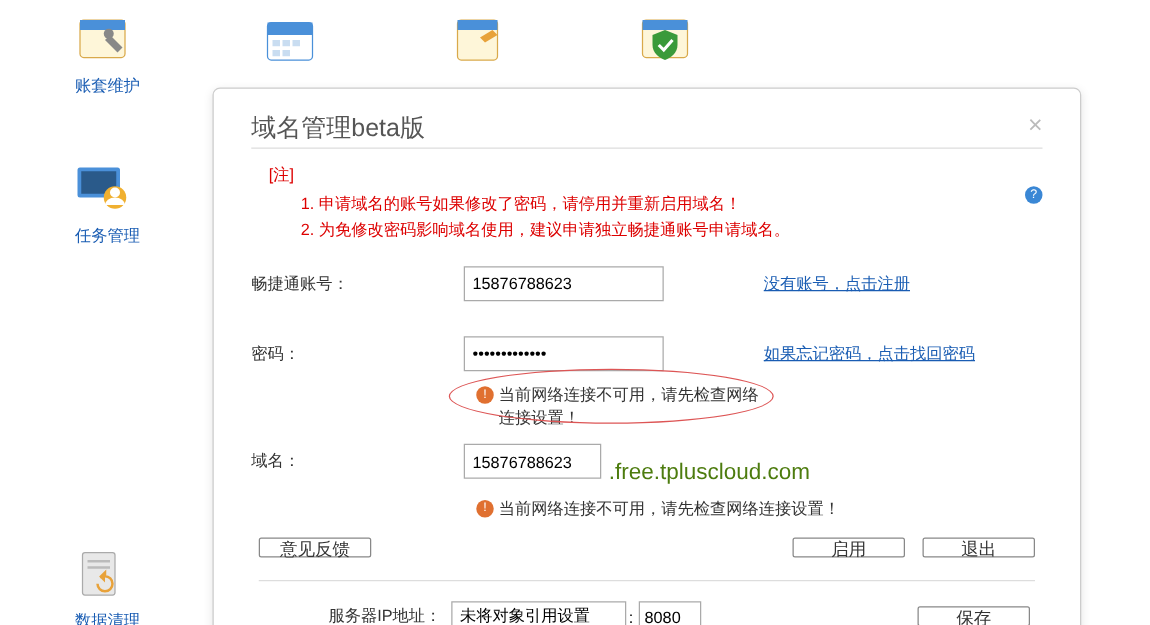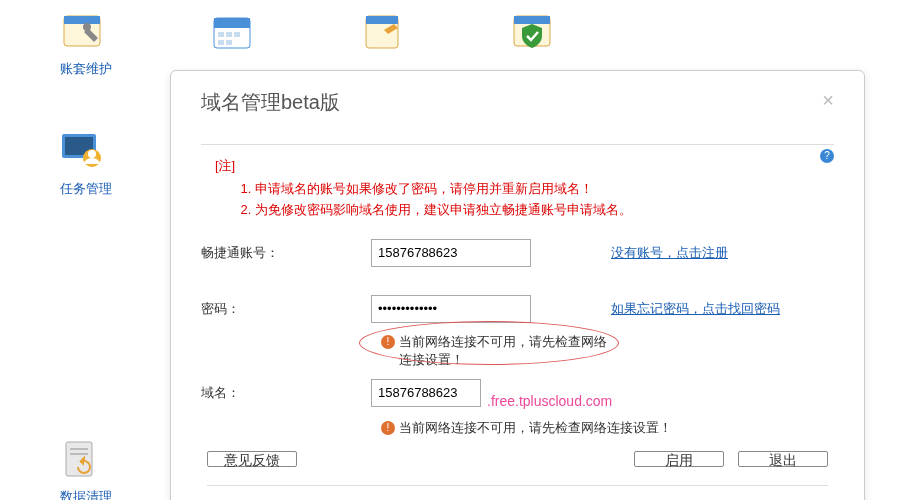--- a/index.html
+++ b/index.html
@@ -5,36 +5,36 @@
 * { box-sizing: border-box; margin: 0; padding: 0; }
 body { font-family: "Microsoft YaHei", Arial, sans-serif; font-size: 13px; background: #fff; width: 920px; height: 500px; overflow: hidden; position: relative; }
 
 .bg-icons { display: flex; gap: 90px; padding: 10px 60px; align-items: flex-start; }
 .bg-icon { display: flex; flex-direction: column; align-items: flex-start; gap: 6px; width: 60px; }
 .bg-icon .icon-box { width: 44px; height: 44px; }
 .sidebar-icons { position: absolute; left: 60px; top: 130px; display: flex; flex-direction: column; gap: 90px; }
 .bg-label { color: #1a5db3; font-size: 13px; }
 
 .dialog { position: absolute; left: 170px; top: 70px; width: 695px; background: #fff; border: 1px solid #ccc; border-radius: 6px; padding: 18px 30px 30px 30px; box-shadow: 0 2px 8px rgba(0,0,0,0.1); }
-.dialog-header { display: flex; justify-content: space-between; align-items: flex-start; border-bottom: 1px solid #ddd; padding-bottom: 28px; margin-bottom: 12px; }
+.dialog-header { display: flex; justify-content: space-between; align-items: flex-start; border-bottom: 1px solid #ddd; padding-bottom: 2px; margin-bottom: 12px; }
 .dialog-title { font-size: 20px; color: #555; font-weight: normal; }
 .close-x { color: #bbb; font-size: 20px; cursor: pointer; }
 
 .notes { margin-left: 14px; }
 .note-label { color: #d00; font-size: 13px; margin-bottom: 4px; }
 .note-list { list-style: decimal; margin-left: 40px; color: #d00; font-size: 13px; line-height: 1.6; }
 .help-q { position: absolute; right: 30px; top: 78px; width: 14px; height: 14px; border-radius: 50%; background: #3a87d5; color: #fff; font-size: 10px; text-align: center; line-height: 14px; cursor: pointer; }
 
 .form { margin-top: 18px; }
 .row { display: flex; align-items: center; margin-bottom: 10px; min-height: 26px; }
 .row .lbl { width: 170px; text-align: left; padding-right: 10px; color: #333; }
 .row input[type=text], .row input[type=password] { height: 28px; border: 1px solid #aaa; padding: 0 6px; font-size: 13px; }
 .row .field-main { width: 160px; }
 .row .link { color: #1a5db3; text-decoration: underline; margin-left: 80px; cursor: pointer; }
-.suffix { color: #ec4899; margin-left: 6px; font-size: 14px; margin-top: 16px; }
+.suffix { color: #4d7c0f; margin-left: 6px; font-size: 18px; margin-top: 16px; }
 
 .warn-row { margin-left: 180px; display: flex; align-items: flex-start; color: #333; font-size: 13px; width: 340px; line-height: 1.4; position: relative; }
 .warn-icon { width: 14px; height: 14px; border-radius: 50%; background: #e07030; color: #fff; font-size: 10px; text-align: center; line-height: 14px; margin-right: 4px; flex-shrink: 0; margin-top: 2px; }
 .ellipse-mark { position: absolute; left: -22px; top: -12px; width: 260px; height: 44px; border: 1px solid #d55; border-radius: 50%; pointer-events: none; }
 
 .btn-row { display: flex; justify-content: space-between; margin: 14px 6px 18px 6px; }
 .btn-row-right { display: flex; gap: 14px; }
 .btn { width: 90px; height: 16px; border: 1px solid #888; background: #fff; color: #333; font-size: 14px; cursor: pointer; border-radius: 2px; }
 
 .divider { border-top: 1px solid #ddd; margin: 0 6px 16px 6px; }

